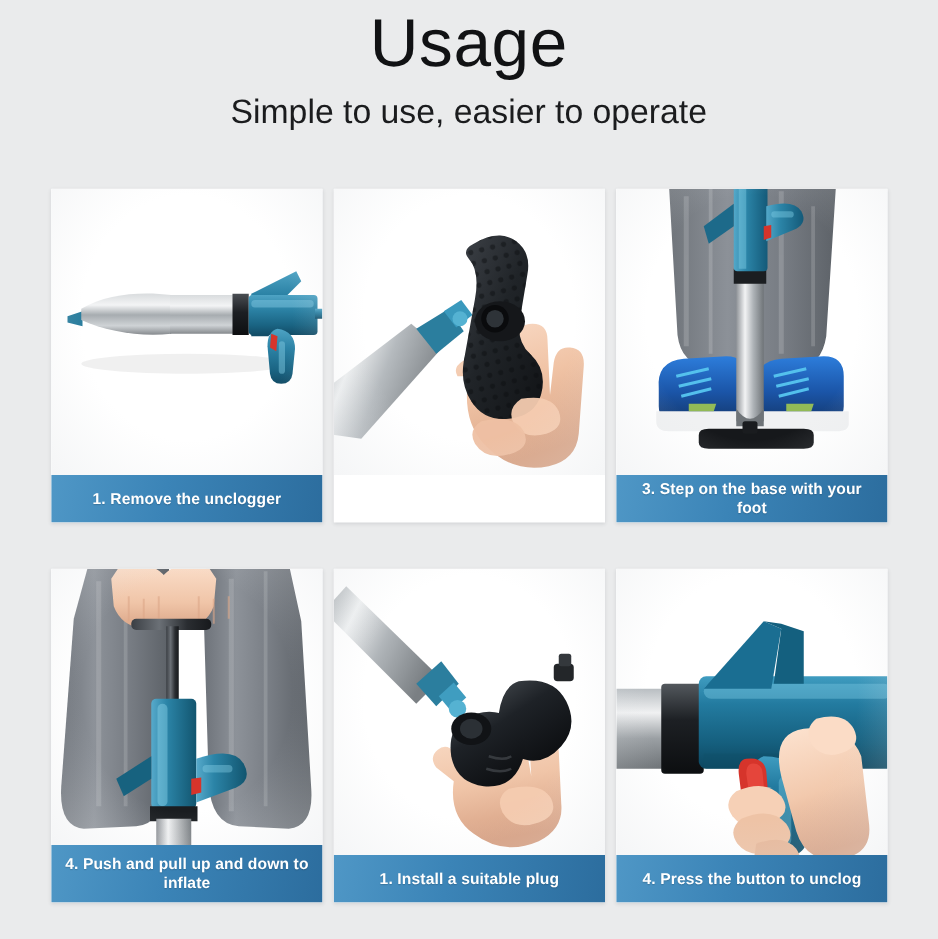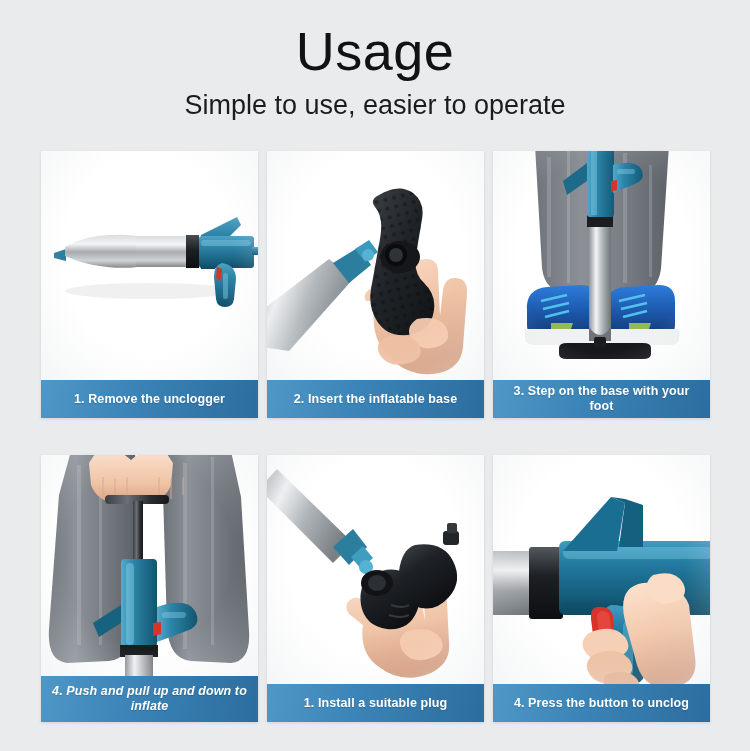--- a/index.html
+++ b/index.html
@@ -5,21 +5,21 @@
   * { margin:0; padding:0; box-sizing:border-box; }
   html,body { width:750px; height:751px; }
   body {
     background:#eaebec;
     font-family:"Liberation Sans", sans-serif;
     overflow:hidden;
     position:relative;
   }
 
   
-  .header { width:100%; text-align:center; padding-top:20px; }
+  .header { width:100%; text-align:center; padding-top:4px; }
   .page-title {
     font-size:54px;
     line-height:62px;
     font-weight:400;
     color:#111214;
     letter-spacing:0.5px;
   }
   .page-subtitle {
     font-size:27px;
     line-height:34px;
@@ -66,21 +66,21 @@
     line-height:15px;
     font-weight:700;
     display:flex;
     align-items:center;
     justify-content:center;
     text-align:center;
     padding:2px 8px;
     letter-spacing:0.1px;
     text-shadow:0 1px 1px rgba(0,0,0,0.18);
   }
-  .caption.two-line { height:46px;font-style:italic; }
+  .caption.two-line { height:46px; }
   .card.tall .card-photo { height:221px; }
 
   
   .ill { position:absolute; left:0; top:0; width:100%; height:100%; }
 
   
 
   
   .photo-vignette{
     position:absolute; inset:0;
@@ -190,21 +190,20 @@
 
         <ellipse cx="133" cy="106" rx="20" ry="16" fill="#15171a"></ellipse>
         <ellipse cx="129" cy="104" rx="11" ry="11" fill="#0a0b0d"></ellipse>
         <ellipse cx="129" cy="104" rx="7" ry="7" fill="#2e3338"></ellipse>
 
         <path d="M150 168 q24 -4 30 10 q5 13 -10 18 q-18 5 -26 -8 q-6 -12 6 -20 z" fill="#f4cbb0" opacity="0.95"></path>
         <path d="M118 186 q26 -6 34 8 q6 13 -10 18 q-20 6 -29 -8 q-6 -11 5 -18 z" fill="#eec0a3" opacity="0.95"></path>
       </svg>
       <div class="photo-vignette"></div>
     </div>
-    <div class="caption">2. Insert the inflatable base</div>
   </div>
 
   <div class="card">
     <div class="card-photo">
       <svg class="ill" viewBox="0 0 217 229">
         <defs>
           <linearGradient id="pants3" x1="0" y1="0" x2="1" y2="0">
             <stop offset="0" stop-color="#6f747a"></stop>
               <stop offset="0.35" stop-color="#8c9198"></stop>
             <stop offset="0.7" stop-color="#767b82"></stop>

